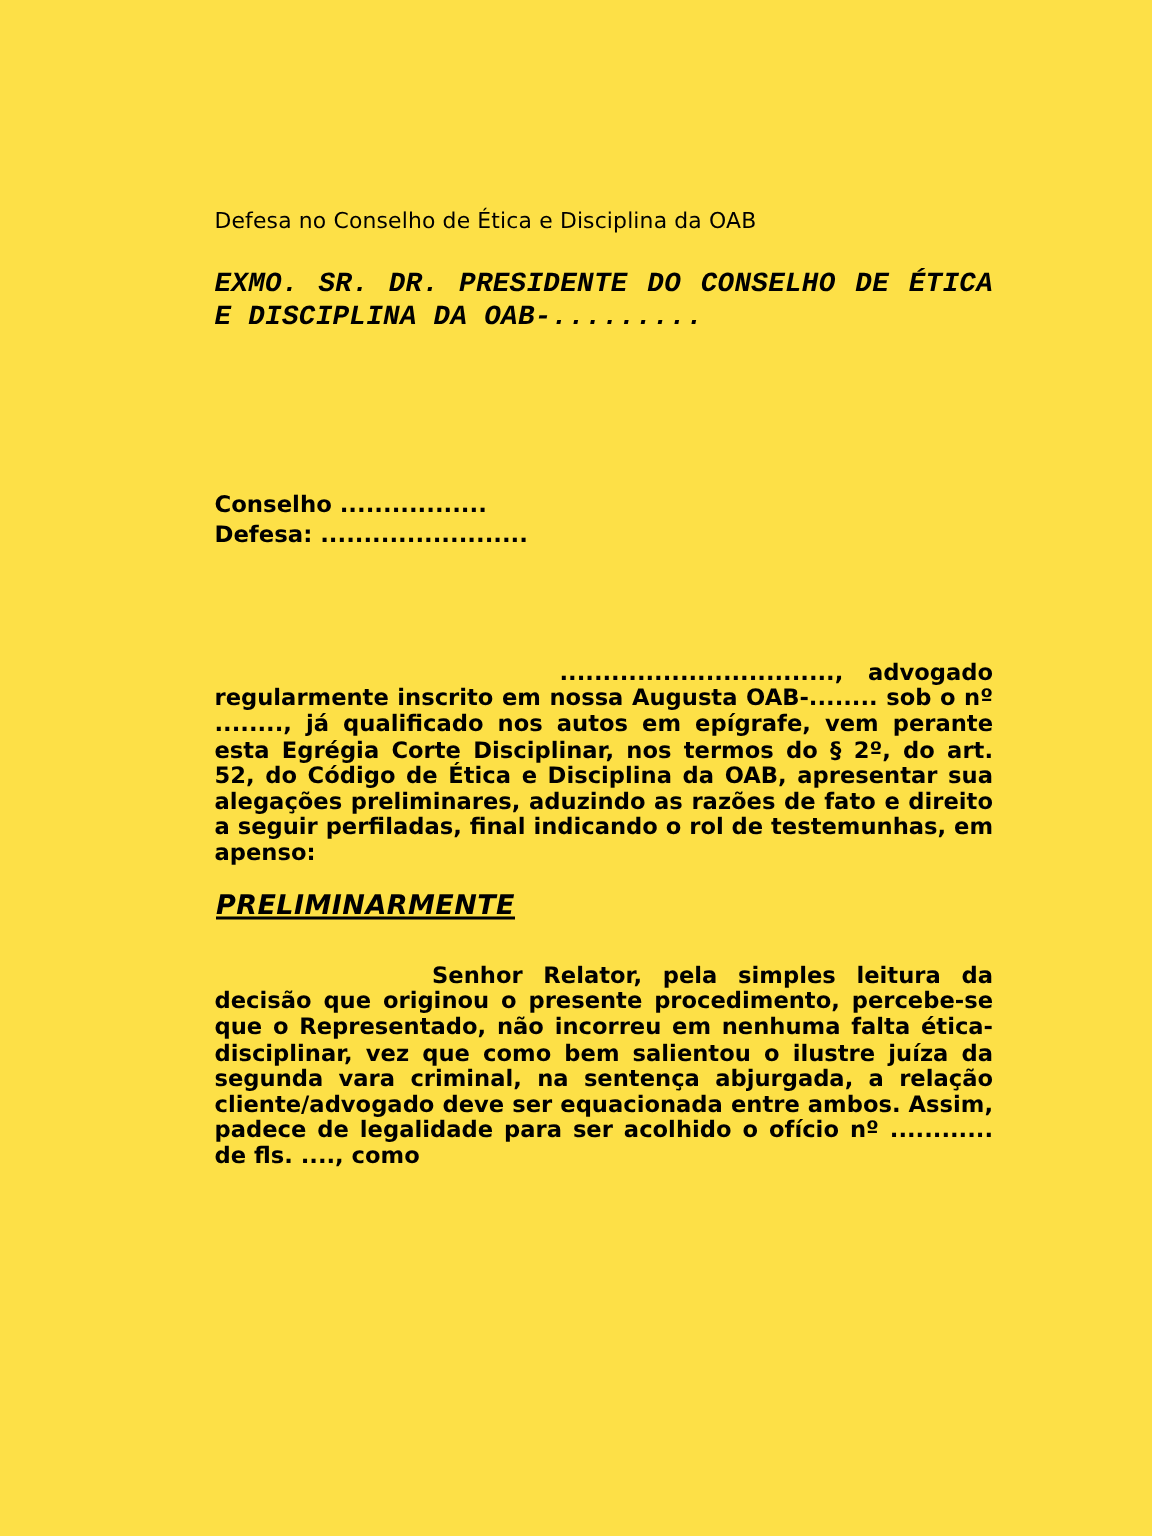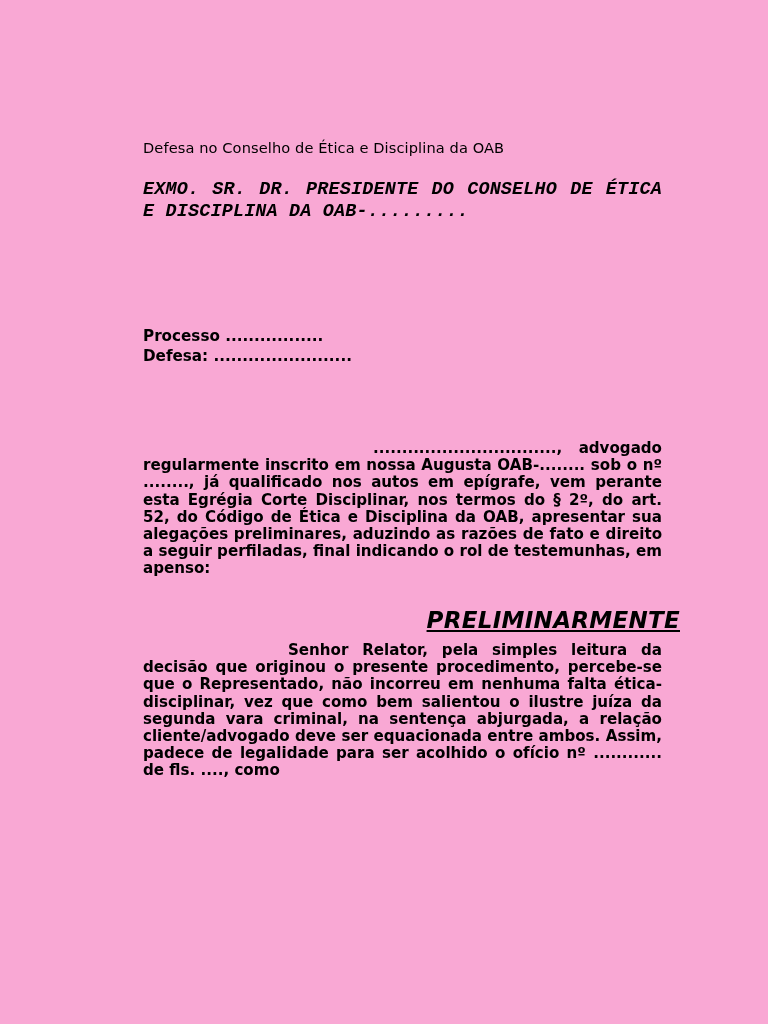--- a/index.html
+++ b/index.html
@@ -12,21 +12,21 @@
   body {
     font-family: "DejaVu Sans", sans-serif;
     color: #000000;
     -webkit-font-smoothing: none;
   }
 
   .page {
     position: relative;
     width: 768px;
     height: 1024px;
-    background: #f9a8d4;
+    background: #fde047;
     overflow: hidden;
     box-sizing: border-box;
   }
 
   
   .content {
     position: absolute;
     left: 143px;
     top: 0;
     width: 519px;
@@ -124,52 +124,52 @@
   }
 
   .indent-par::before {
     content: "";
     display: inline-block;
     width: 145px;
   }
 
   
   .section-heading {
-    margin: 18px;
+    margin: 1px;
     padding: 0;
     position: absolute;
     top: 592px;
     left: 0;
     width: 519px;
-    font-size: 23px;
+    font-size: 18px;
     font-weight: bold;
     font-style: italic;
     line-height: 21px;
-    text-align: right;
+    text-align: left;
     letter-spacing: 0.3px;
   }
 
   .section-heading .uline {
     text-decoration: underline;
     text-underline-offset: 2px;
     text-decoration-thickness: 1.6px;
   }
 </style>
 </head>
 <body>
 
 <div class="page">
   <div class="content">
 
     <p class="doc-header">Defesa no Conselho de Ética e Disciplina da OAB</p>
 
     <h1 class="addressee">EXMO. SR. DR. PRESIDENTE DO CONSELHO DE ÉTICA E DISCIPLINA DA OAB-.........</h1>
 
     <div class="case-block">
-      <span class="case-line">Processo .................</span>
+      <span class="case-line">Conselho .................</span>
       <span class="case-line">Defesa: ........................</span>
     </div>
 
     <p class="body-par" id="par-qualificacao"><span class="indent-center lead-dots">................................,</span> <span>advogado regularmente inscrito em nossa Augusta OAB-........ sob o nº ........, já qualificado nos autos em epígrafe, vem perante esta Egrégia Corte Disciplinar, nos termos do § 2º, do art. 52, do Código de Ética e Disciplina da OAB, apresentar sua alegações preliminares, aduzindo as razões de fato e direito a seguir perfiladas, final indicando o rol de testemunhas, em apenso:</span></p>
 
     <h2 class="section-heading"><span class="uline">PRELIMINARMENTE</span></h2>
 
     <p class="body-par" id="par-preliminar"><span class="indent-par"></span><span>Senhor Relator, pela simples leitura da decisão que originou o presente procedimento, percebe-se que o Representado, não incorreu em nenhuma falta ética-disciplinar, vez que como bem salientou o ilustre juíza da segunda vara criminal, na sentença abjurgada, a relação cliente/advogado deve ser equacionada entre ambos. Assim, padece de legalidade para ser acolhido o ofício nº ............ de fls. ...., como</span></p>
 
   </div>

